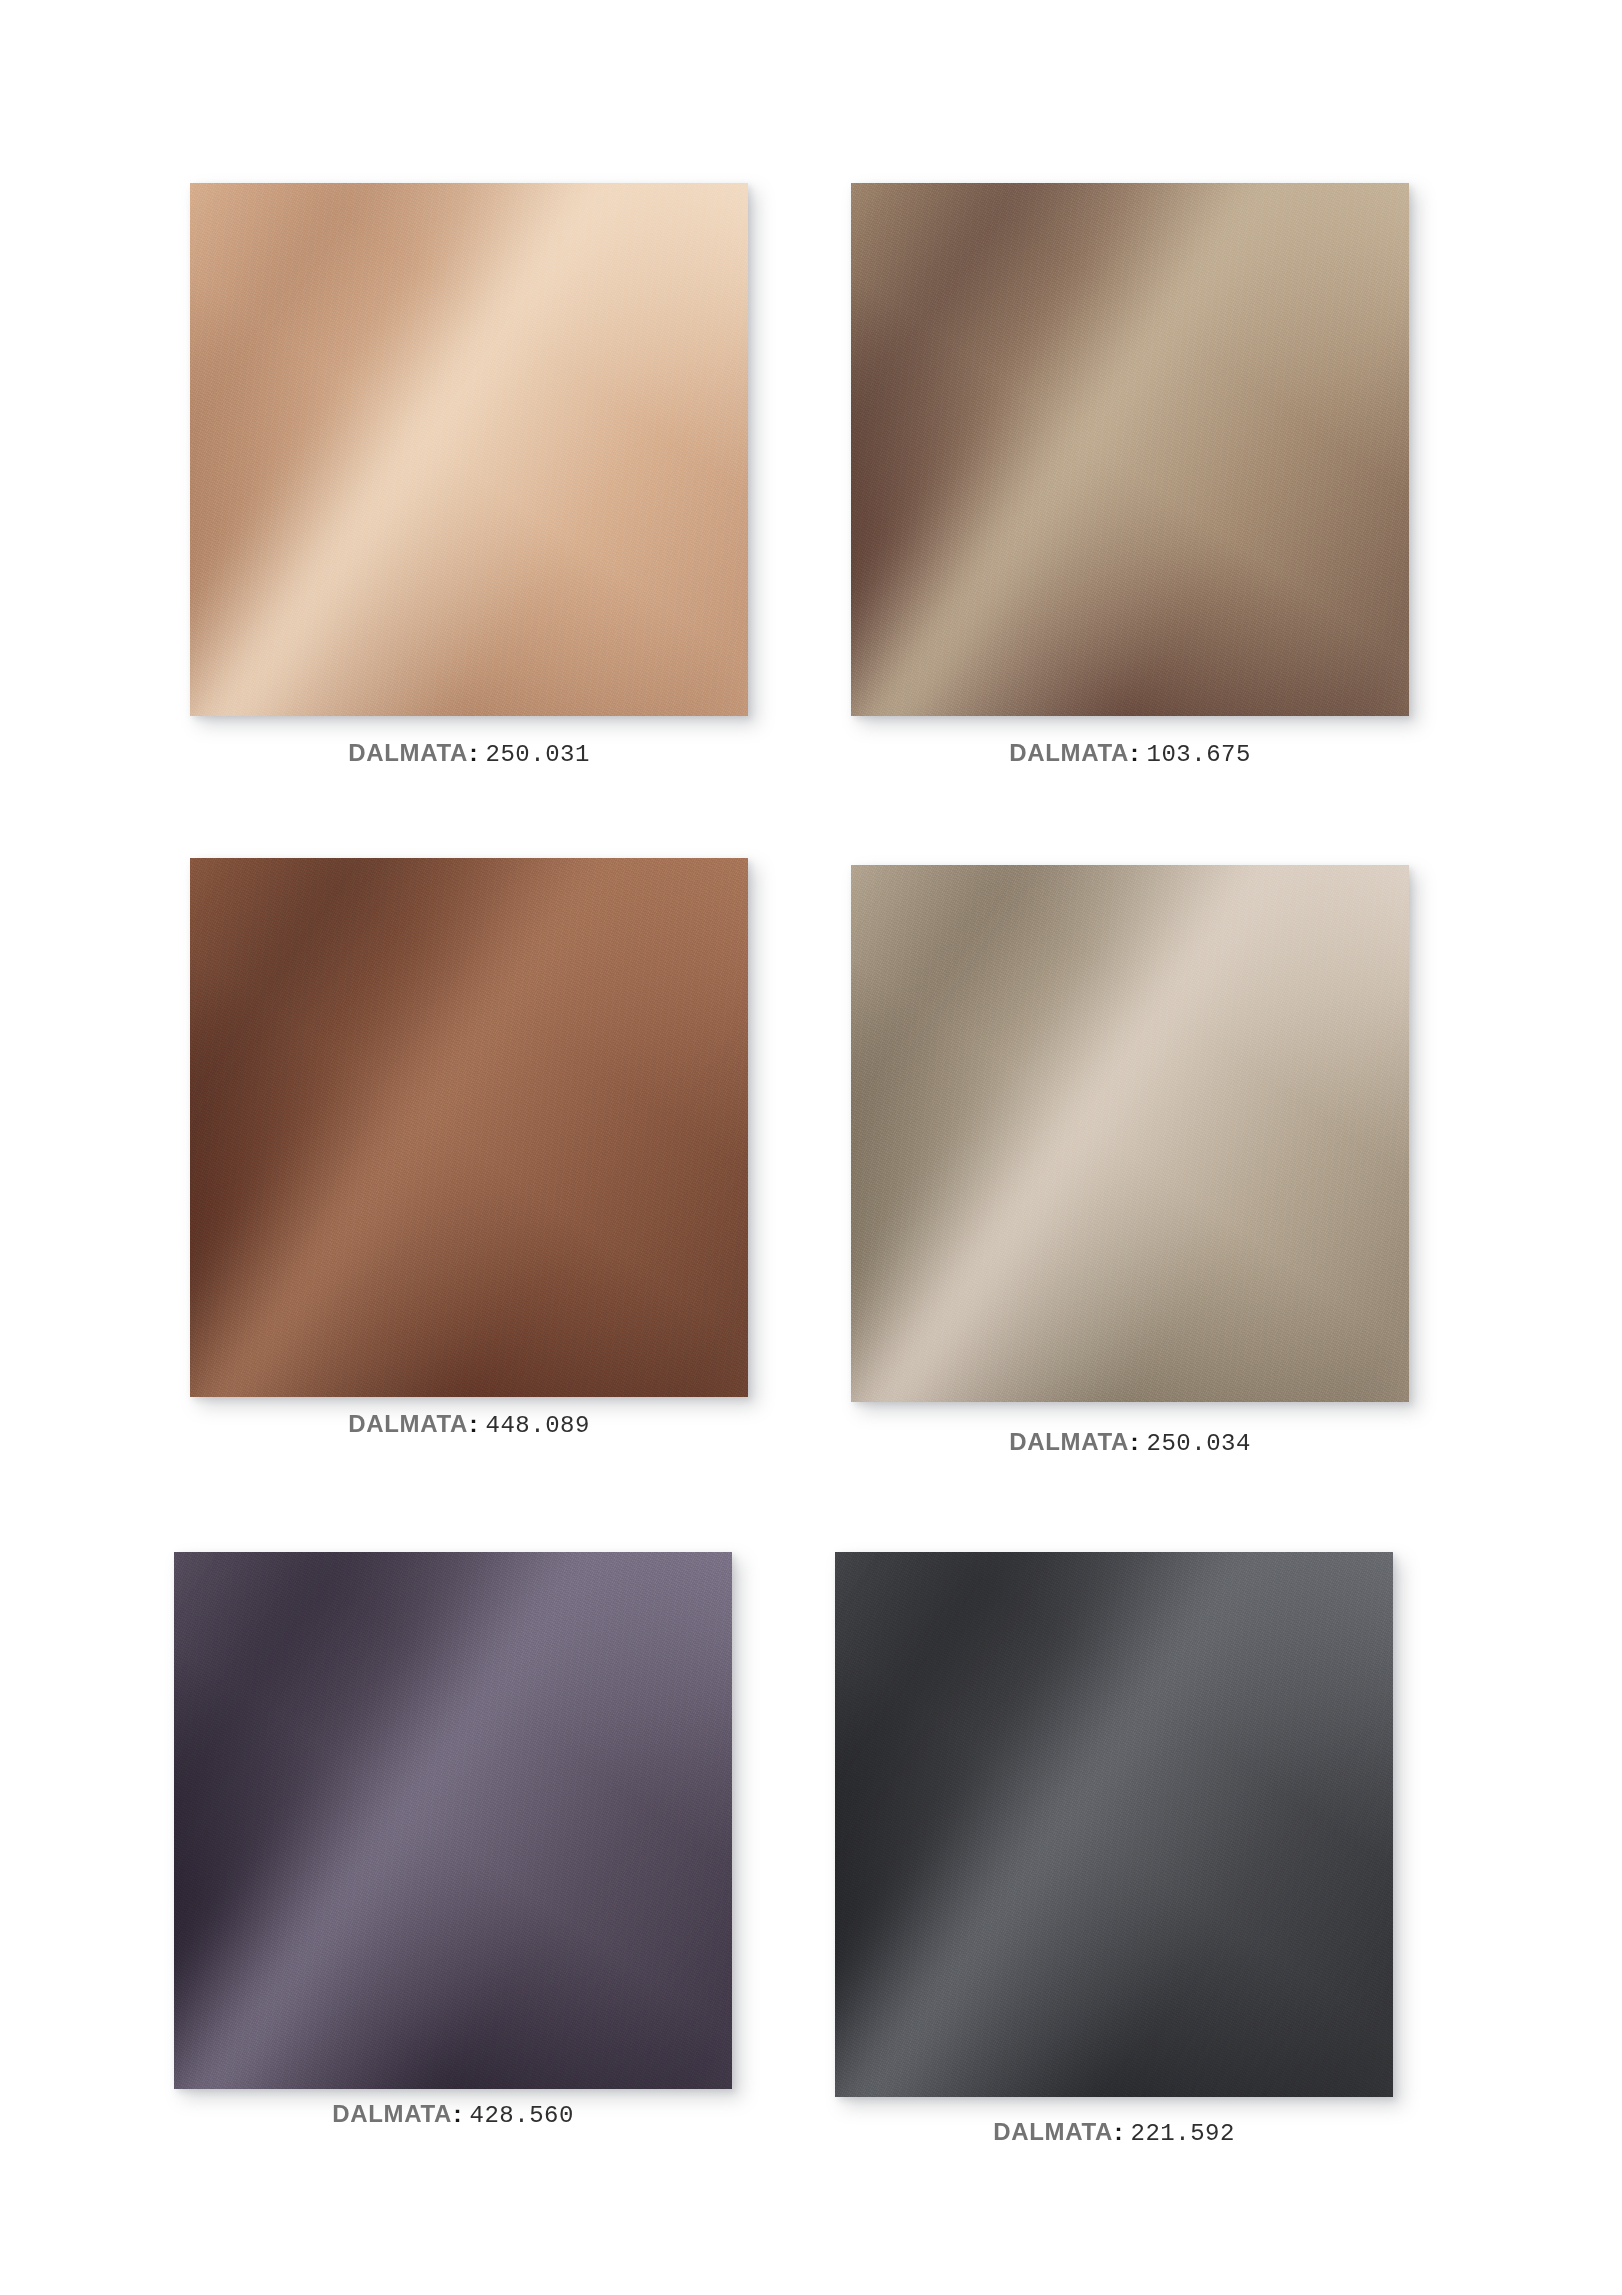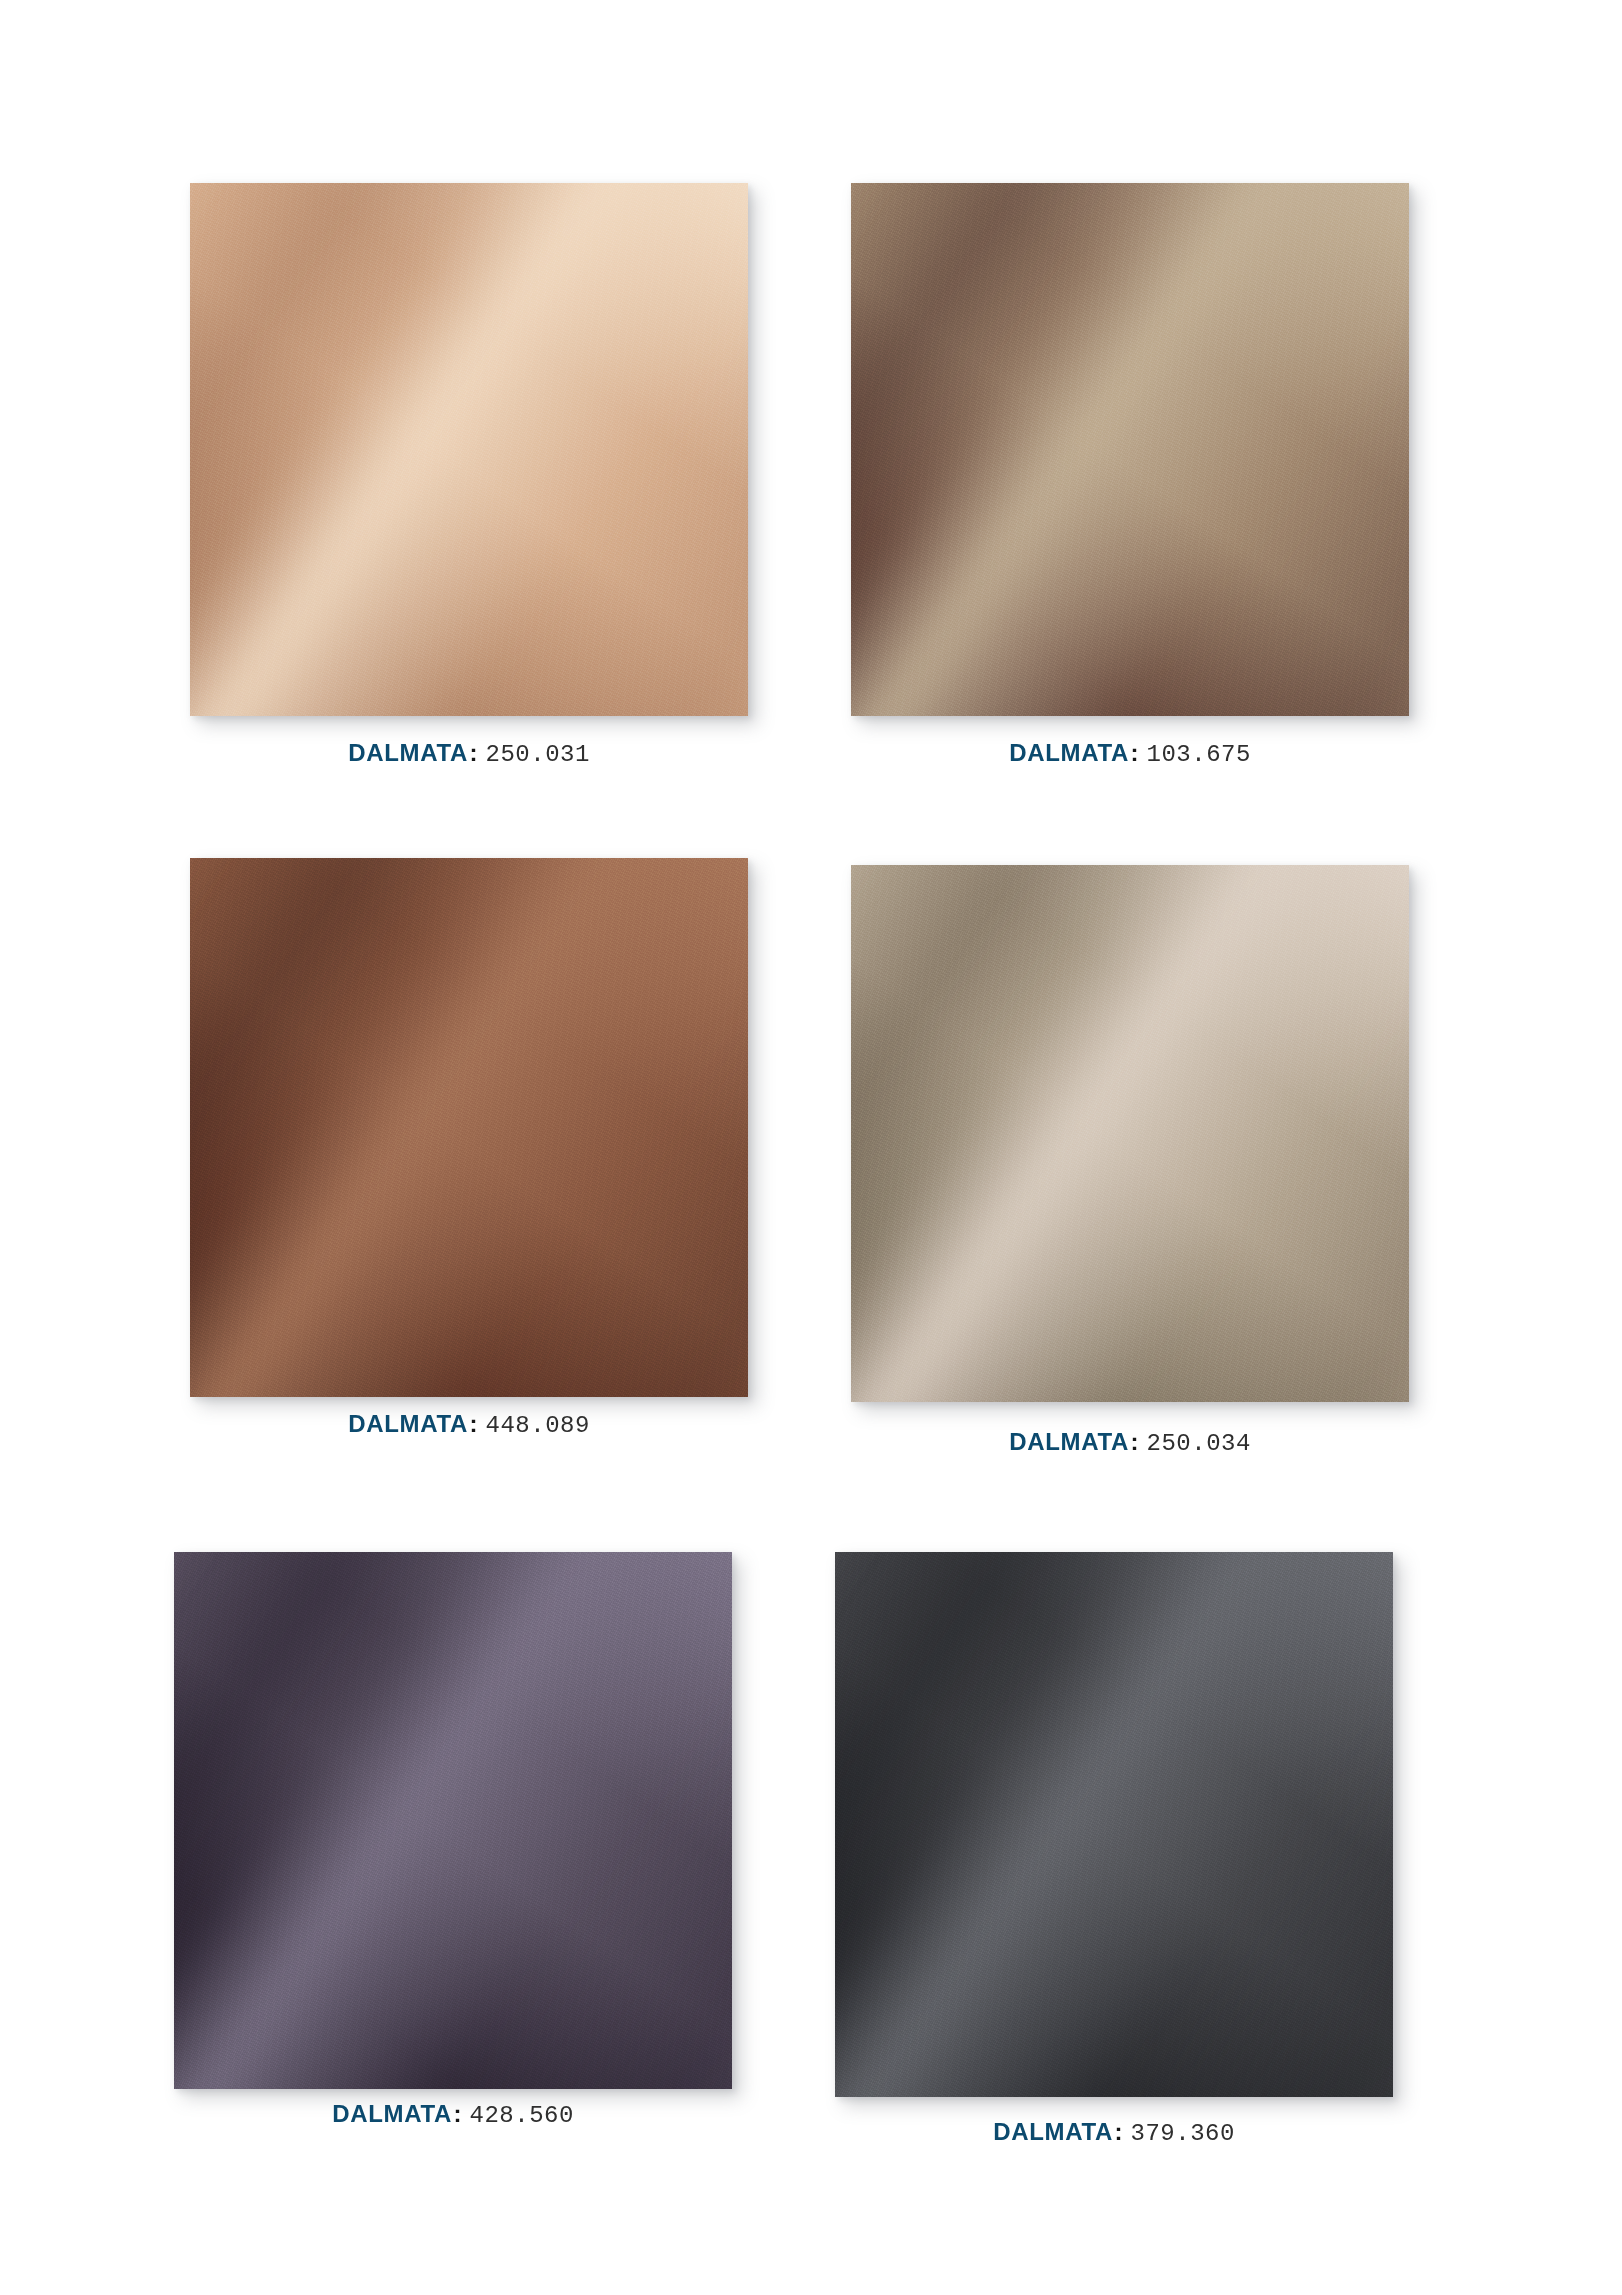--- a/index.html
+++ b/index.html
@@ -77,21 +77,21 @@
   .caption {
     position: absolute;
     white-space: nowrap;
     font-size: 24px;
     line-height: 1;
     letter-spacing: 0.3px;
     text-align: center;
   }
   .caption .name {
     font-weight: 700;
-    color: #0c4a6e;
+    color: #737373;
     letter-spacing: 0.7px;
   }
   .caption .colon {
     font-weight: 700;
     color: #161616;
     padding-left: 1.3px;
     padding-right: 7.8px;
   }
   .caption .code {
     font-weight: 400;
@@ -151,16 +151,16 @@
       </div>
       <div class="caption" style="left: 174px; top: 2102px; width: 558px;"><span class="name">DALMATA</span><span class="colon">:</span><span class="code">428.560</span></div>
       <div class="cell" style="left: 835px; top: 1552px; width: 558px; height: 545px;">
         <div class="swatch">
           <div class="leather" style="background: linear-gradient(215deg, rgb(106, 108, 114) 0%, rgb(69, 70, 74) 34%, rgb(69, 70, 74) 52%, rgb(44, 45, 49) 78%, rgb(29, 30, 34) 100%);"></div>
           <div class="fold" style="background: linear-gradient(125deg, rgba(0, 0, 0, 0) 0%, rgba(0, 0, 0, 0) 18%, rgba(29, 30, 34, 0.55) 30%, rgba(44, 45, 49, 0.3) 38%, rgba(106, 108, 114, 0.92) 46%, rgba(106, 108, 114, 0.55) 52%, rgba(0, 0, 0, 0) 62%, rgba(29, 30, 34, 0.42) 78%, rgba(29, 30, 34, 0.1) 92%, rgba(0, 0, 0, 0) 100%); filter: blur(17px);"></div>
           <div class="fold" style="background: linear-gradient(125deg, rgba(0, 0, 0, 0) 0%, rgba(106, 108, 114, 0.4) 8%, rgba(0, 0, 0, 0) 20%, rgba(0, 0, 0, 0) 100%); filter: blur(22px);"></div>
           <div class="grain"></div>
         </div>
       </div>
-      <div class="caption" style="left: 835px; top: 2120px; width: 558px;"><span class="name">DALMATA</span><span class="colon">:</span><span class="code">379.360</span></div>
+      <div class="caption" style="left: 835px; top: 2120px; width: 558px;"><span class="name">DALMATA</span><span class="colon">:</span><span class="code">221.592</span></div>
     </div>
 </div>
 
 
 </body></html>

